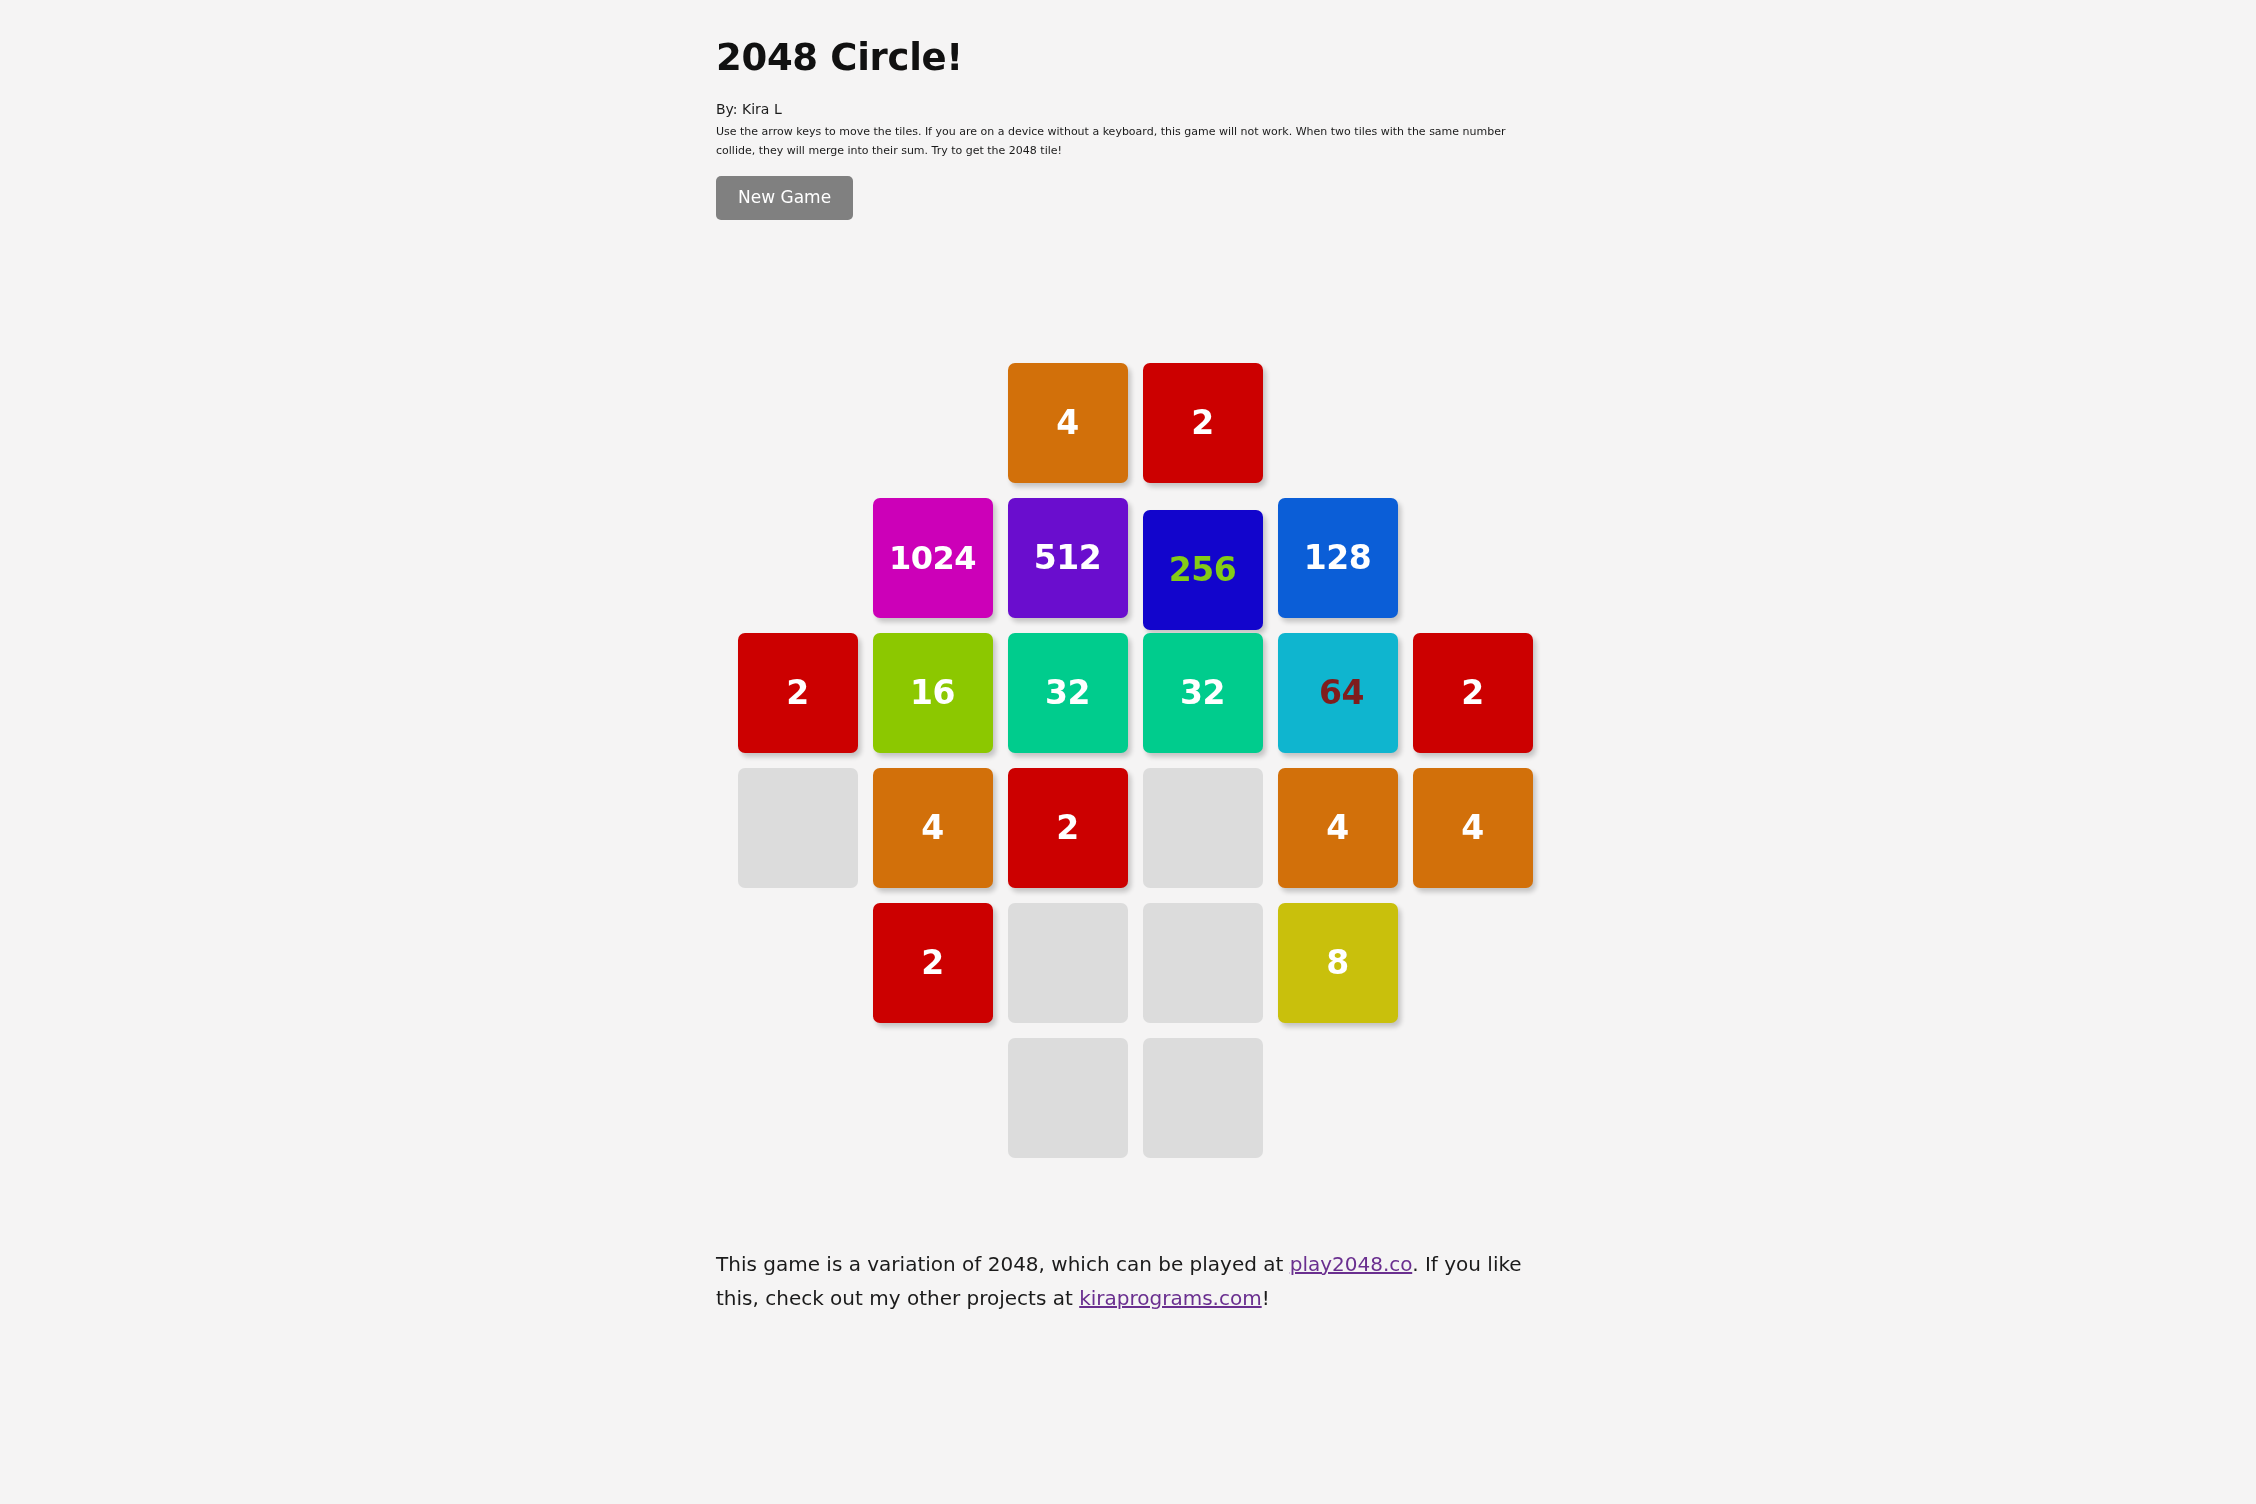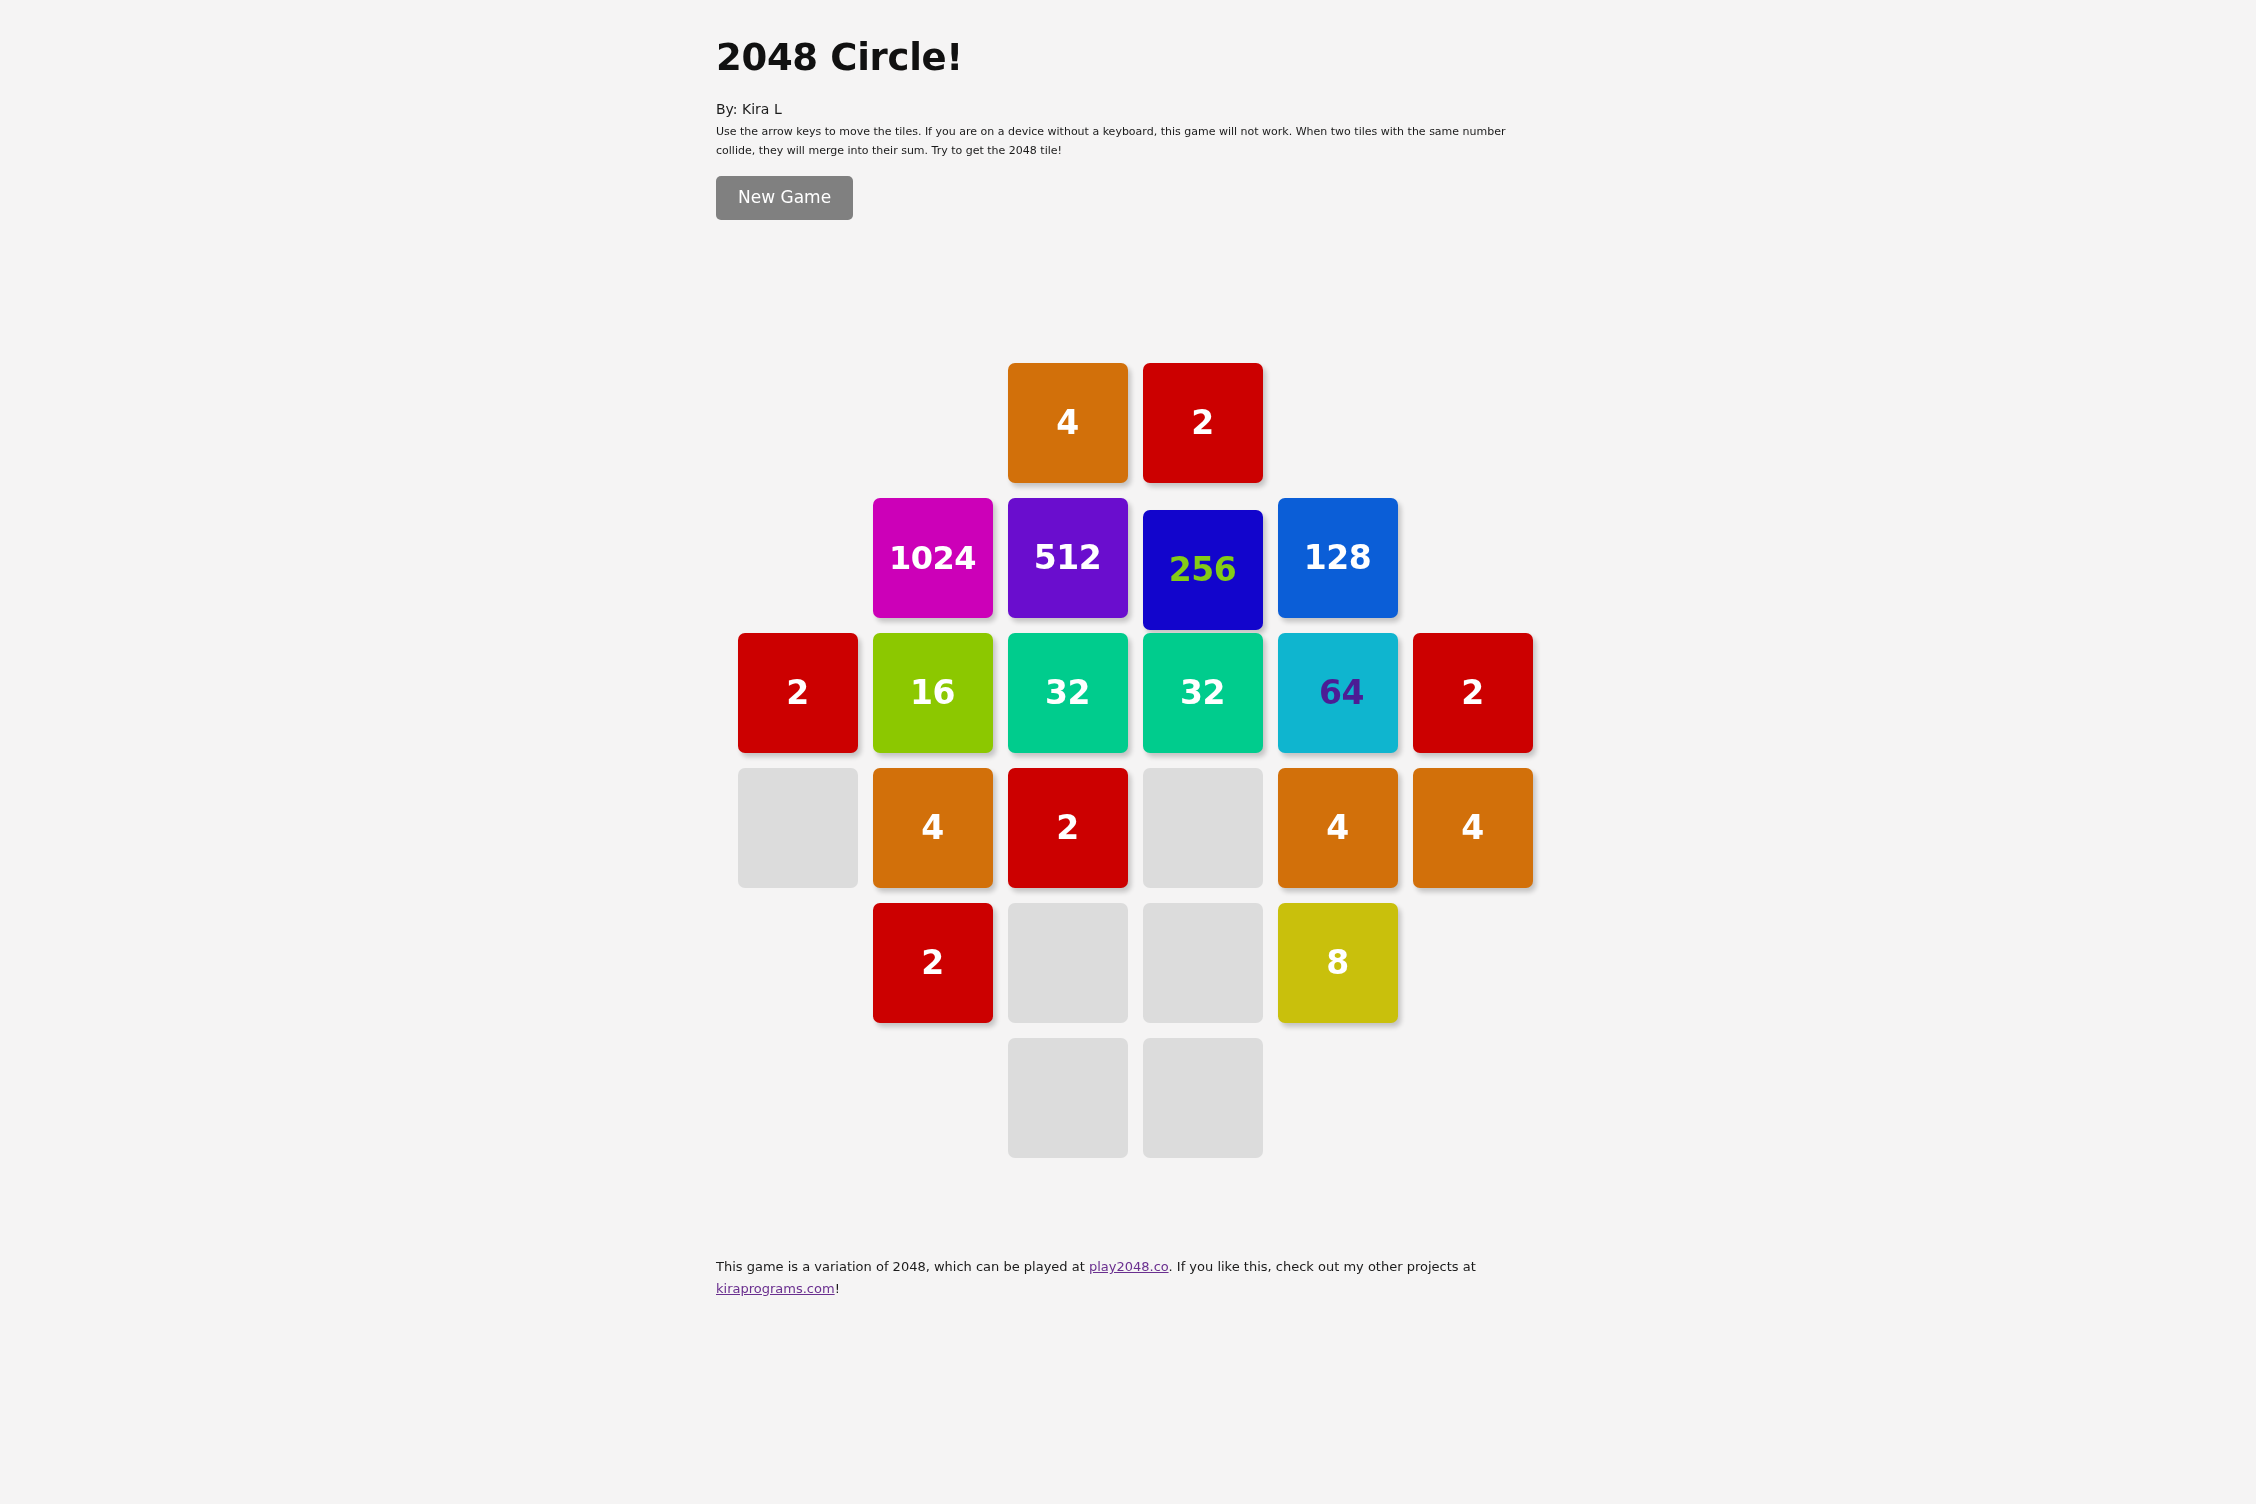--- a/index.html
+++ b/index.html
@@ -103,24 +103,23 @@
     box-shadow: none;
     color: transparent;
   }
 
   
   .footer {
     position: absolute;
     left: 716px;
     top: 1248px;
     width: 830px;
-    font-size: 13px;
+    font-size: 20px;
     color: #1b1b1b;
     line-height: 1.68;
-    margin-top: 8px;
   }
   .footer a {
     color: #6a2f8f;
     text-decoration: underline;
   }
 </style>
 </head>
 <body>
 
 <div class="page">
@@ -170,21 +169,21 @@
         <div class="cell">
           <div class="tile v16" style="background: rgb(140, 200, 0); color: rgb(255, 255, 255);">16</div>
         </div>
         <div class="cell">
           <div class="tile v32" style="background: rgb(0, 204, 141); color: rgb(255, 255, 255);">32</div>
         </div>
         <div class="cell">
           <div class="tile v32" style="background: rgb(0, 204, 141); color: rgb(255, 255, 255);">32</div>
         </div>
         <div class="cell">
-          <div class="tile v64" style="background: rgb(15, 181, 207); color: #4c1d95; padding-left: 8px;">64</div>
+          <div class="tile v64" style="background: rgb(15, 181, 207); color: #7f1d1d; padding-left: 8px;">64</div>
         </div>
         <div class="cell">
           <div class="tile v2" style="background: rgb(204, 0, 0); color: rgb(255, 255, 255);">2</div>
         </div>
       </div>
       <div class="board-row">
         <div class="cell">
           <div class="tile empty"></div>
         </div>
         <div class="cell">

